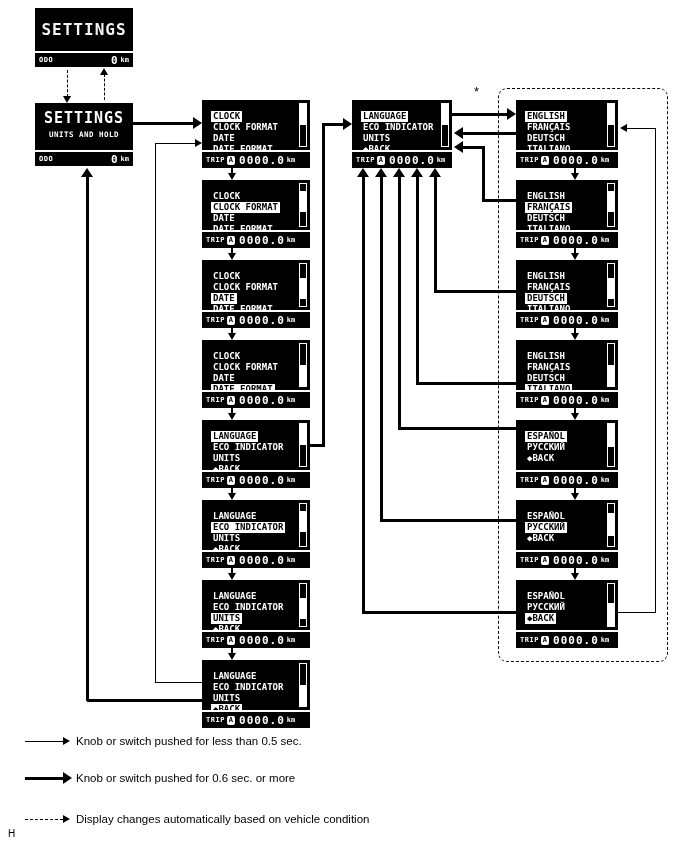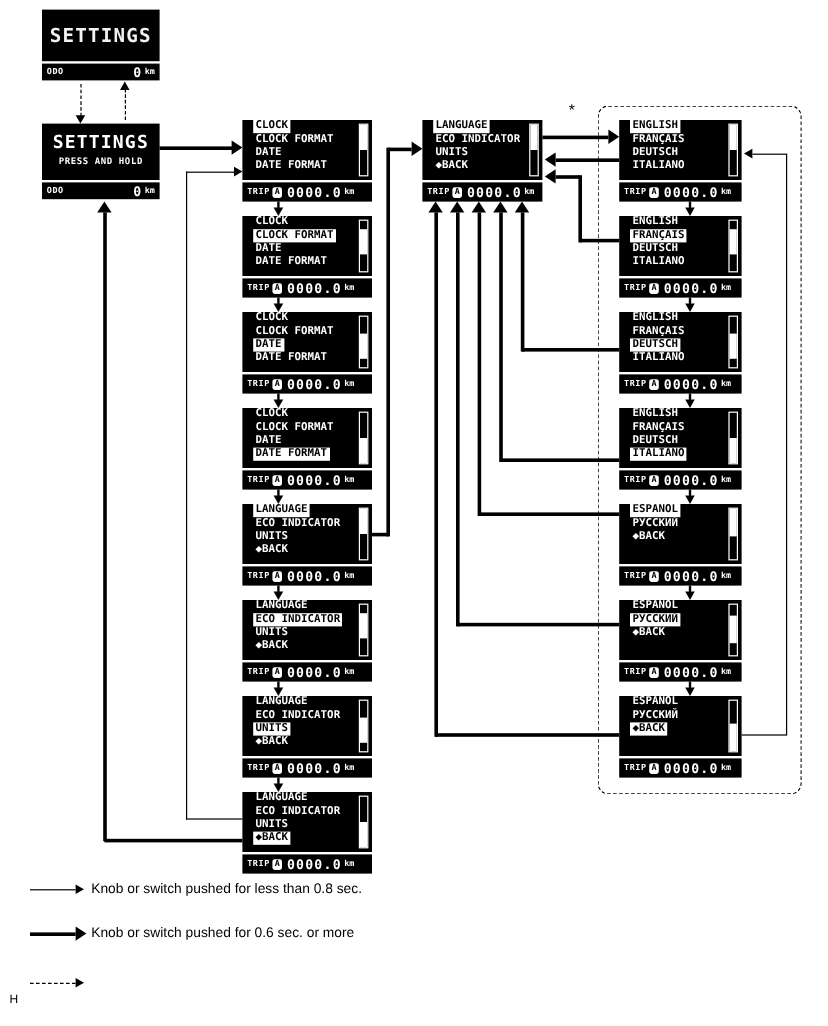--- a/index.html
+++ b/index.html
@@ -1,21 +1,21 @@
 <!DOCTYPE html>
 <html><head>
 <meta charset="utf-8">
 <style>
   html,body{margin:0;padding:0;background:#fff;}
   .stage{position:relative;width:690px;height:855px;background:#fff;overflow:hidden;
          font-family:"DejaVu Sans Mono",monospace;}
   
   .scr{position:absolute;background:#fff;}
   .scr .body{position:relative;background:#000;color:#fff;overflow:hidden;}
-  .rows{padding-top:0;}
+  .rows{padding-top:11px;}
   .row{height:11px;line-height:11px;font-size:9px;font-weight:bold;padding-left:9px;white-space:nowrap;}
   .row span{display:inline-block;padding:0 2px;}
   .row .inv{background:#fff;color:#000;}
   .sb{position:absolute;top:3px;right:3px;bottom:3px;width:6px;border:1px solid #fff;}
   .sb i{position:absolute;left:0;right:0;background:#fff;display:block;}
   .bar{height:16px;margin-top:2px;background:#000;color:#fff;display:flex;align-items:center;
        padding:0 4px;gap:2px;font-weight:bold;}
   .bar.odo{justify-content:space-between;height:14px;}
   .bl{font-size:7px;letter-spacing:0.5px;}
   .ab{background:#fff;color:#000;font-size:7px;line-height:9px;padding:0 2px;border-radius:2px;}
@@ -60,21 +60,21 @@
       <span class="grp">
           <span class="bv">0</span>
           <span class="bu">km</span>
         </span>
     </div>
   </div>
 
   <div class="scr" style="left:35px;top:103px;width:98px;height:65px;">
     <div class="body holdbody" style="height:47px;">
       <div class="t1">SETTINGS</div>
-      <div class="t2">PRESS AND HOLD</div>
+      <div class="t2">UNITS AND HOLD</div>
     </div>
     <div class="bar odo">
       <span class="bl">ODO</span>
       <span class="grp">
           <span class="bv">0</span>
           <span class="bu">km</span>
         </span>
     </div>
   </div>
 
@@ -479,23 +479,24 @@
     <div class="ah ads" style="left:571px;top:333px;"></div>
   <div class="ln" style="left:574px;top:408px;width:2px;height:6px;"></div>
     <div class="ah ads" style="left:571px;top:413px;"></div>
   <div class="ln" style="left:574px;top:488px;width:2px;height:6px;"></div>
     <div class="ah ads" style="left:571px;top:493px;"></div>
   <div class="ln" style="left:574px;top:568px;width:2px;height:6px;"></div>
     <div class="ah ads" style="left:571px;top:573px;"></div>
 
   <div class="ln" style="left:25px;top:741px;width:38px;height:1px;"></div>
   <div class="ah ars" style="left:63px;top:737px;"></div>
-  <div class="legtxt" style="left:76px;top:734px;">Knob or switch pushed for less than 0.8 sec.</div>
+  <div class="legtxt" style="left:76px;top:734px;">Knob or switch pushed for less than 0.5 sec.</div>
 
   <div class="ln" style="left:25px;top:777px;width:38px;height:3px;"></div>
   <div class="ah ar" style="left:63px;top:772px;"></div>
   <div class="legtxt" style="left:76px;top:771px;">Knob or switch pushed for 0.6 sec. or more</div>
 
   <div class="dh" style="left:25px;top:819px;width:38px;"></div>
   <div class="ah ars" style="left:63px;top:815px;"></div>
+  <div class="legtxt" style="left:76px;top:812px;">Display changes automatically based on vehicle condition</div>
 
   <div class="pagemark">H</div>
 </div>
 
 </body></html>

